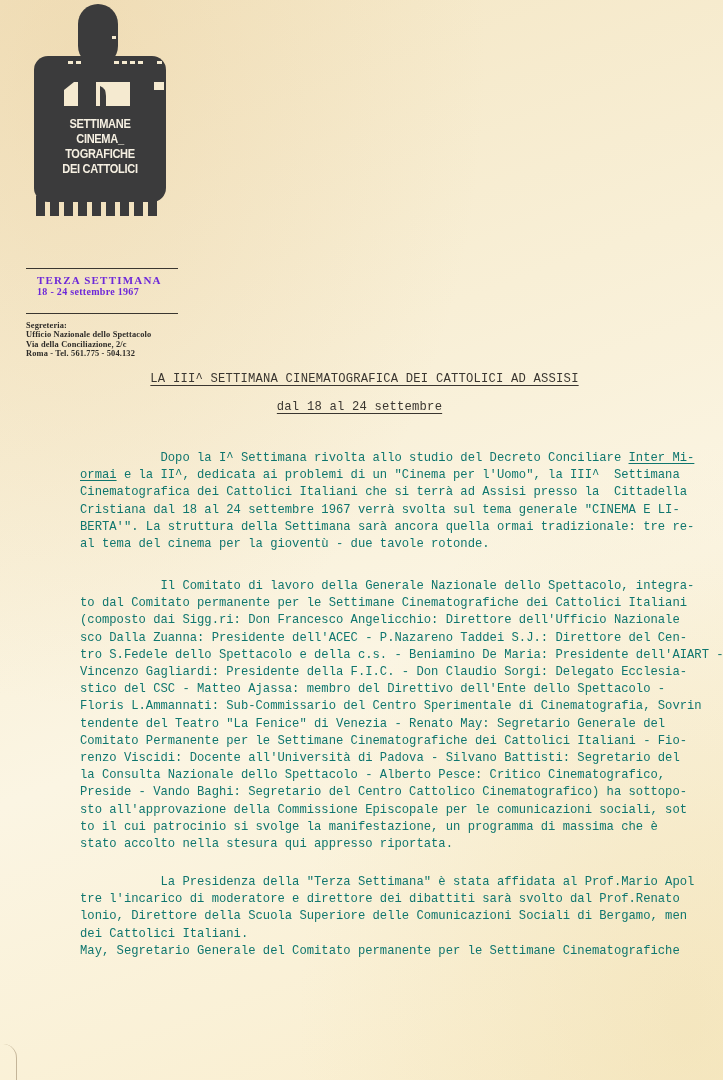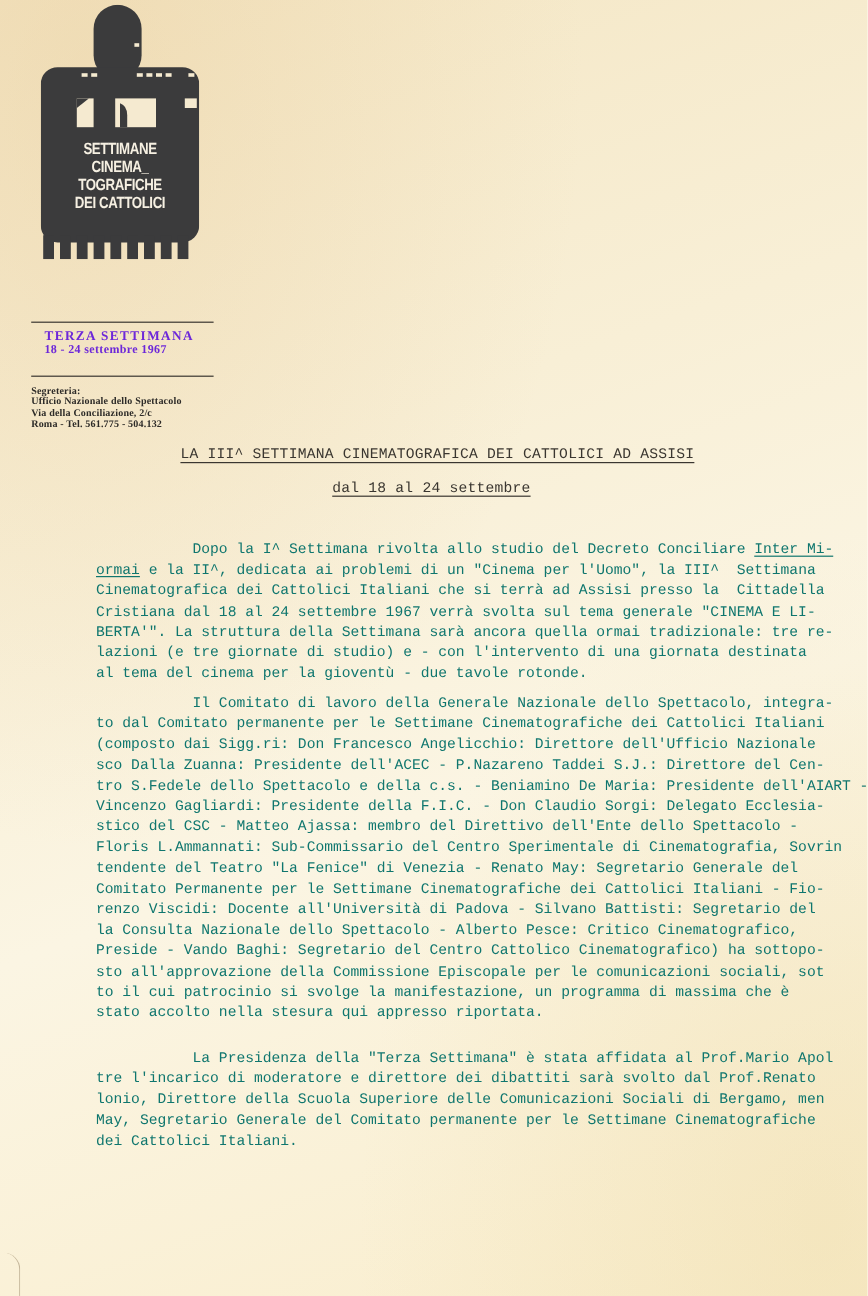--- a/index.html
+++ b/index.html
@@ -110,21 +110,20 @@
 <div class="headline h2">
   <span>dal 18 al 24 settembre</span>
 </div>
 
 <div class="para p1">
   <span class="ln"><span>           Dopo la I^ Settimana rivolta allo studio del Decreto Conciliare </span><span class="u">Inter Mi-</span></span>
   <span class="ln"><span class="u">ormai</span><span> e la II^, dedicata ai problemi di un "Cinema per l'Uomo", la III^  Settimana</span></span>
   <span class="ln">Cinematografica dei Cattolici Italiani che si terrà ad Assisi presso la  Cittadella</span>
   <span class="ln">Cristiana dal 18 al 24 settembre 1967 verrà svolta sul tema generale "CINEMA E LI-</span>
   <span class="ln">BERTA'". La struttura della Settimana sarà ancora quella ormai tradizionale: tre re-</span>
-  <span class="ln">lazioni (e tre giornate di studio) e - con l'intervento di una giornata destinata</span>
   <span class="ln">al tema del cinema per la gioventù - due tavole rotonde.</span>
 </div>
 
 <div class="para p2">
   <span class="ln">           Il Comitato di lavoro della Generale Nazionale dello Spettacolo, integra-</span>
   <span class="ln">to dal Comitato permanente per le Settimane Cinematografiche dei Cattolici Italiani</span>
   <span class="ln">(composto dai Sigg.ri: Don Francesco Angelicchio: Direttore dell'Ufficio Nazionale</span>
   <span class="ln">sco Dalla Zuanna: Presidente dell'ACEC - P.Nazareno Taddei S.J.: Direttore del Cen-</span>
   <span class="ln">tro S.Fedele dello Spettacolo e della c.s. - Beniamino De Maria: Presidente dell'AIART -</span>
   <span class="ln">Vincenzo Gagliardi: Presidente della F.I.C. - Don Claudio Sorgi: Delegato Ecclesia-</span>
@@ -137,17 +136,17 @@
   <span class="ln">Preside - Vando Baghi: Segretario del Centro Cattolico Cinematografico) ha sottopo-</span>
   <span class="ln">sto all'approvazione della Commissione Episcopale per le comunicazioni sociali, sot</span>
   <span class="ln">to il cui patrocinio si svolge la manifestazione, un programma di massima che è</span>
   <span class="ln">stato accolto nella stesura qui appresso riportata.</span>
 </div>
 
 <div class="para p3">
   <span class="ln">           La Presidenza della "Terza Settimana" è stata affidata al Prof.Mario Apol</span>
   <span class="ln">tre l'incarico di moderatore e direttore dei dibattiti sarà svolto dal Prof.Renato</span>
   <span class="ln">lonio, Direttore della Scuola Superiore delle Comunicazioni Sociali di Bergamo, men</span>
+  <span class="ln">dei Cattolici Italiani.</span>
   <span class="ln">May, Segretario Generale del Comitato permanente per le Settimane Cinematografiche</span>
-  <span class="ln">dei Cattolici Italiani.</span>
 </div>
 
 <div class="corner-curl"></div>
 
 </body></html>

